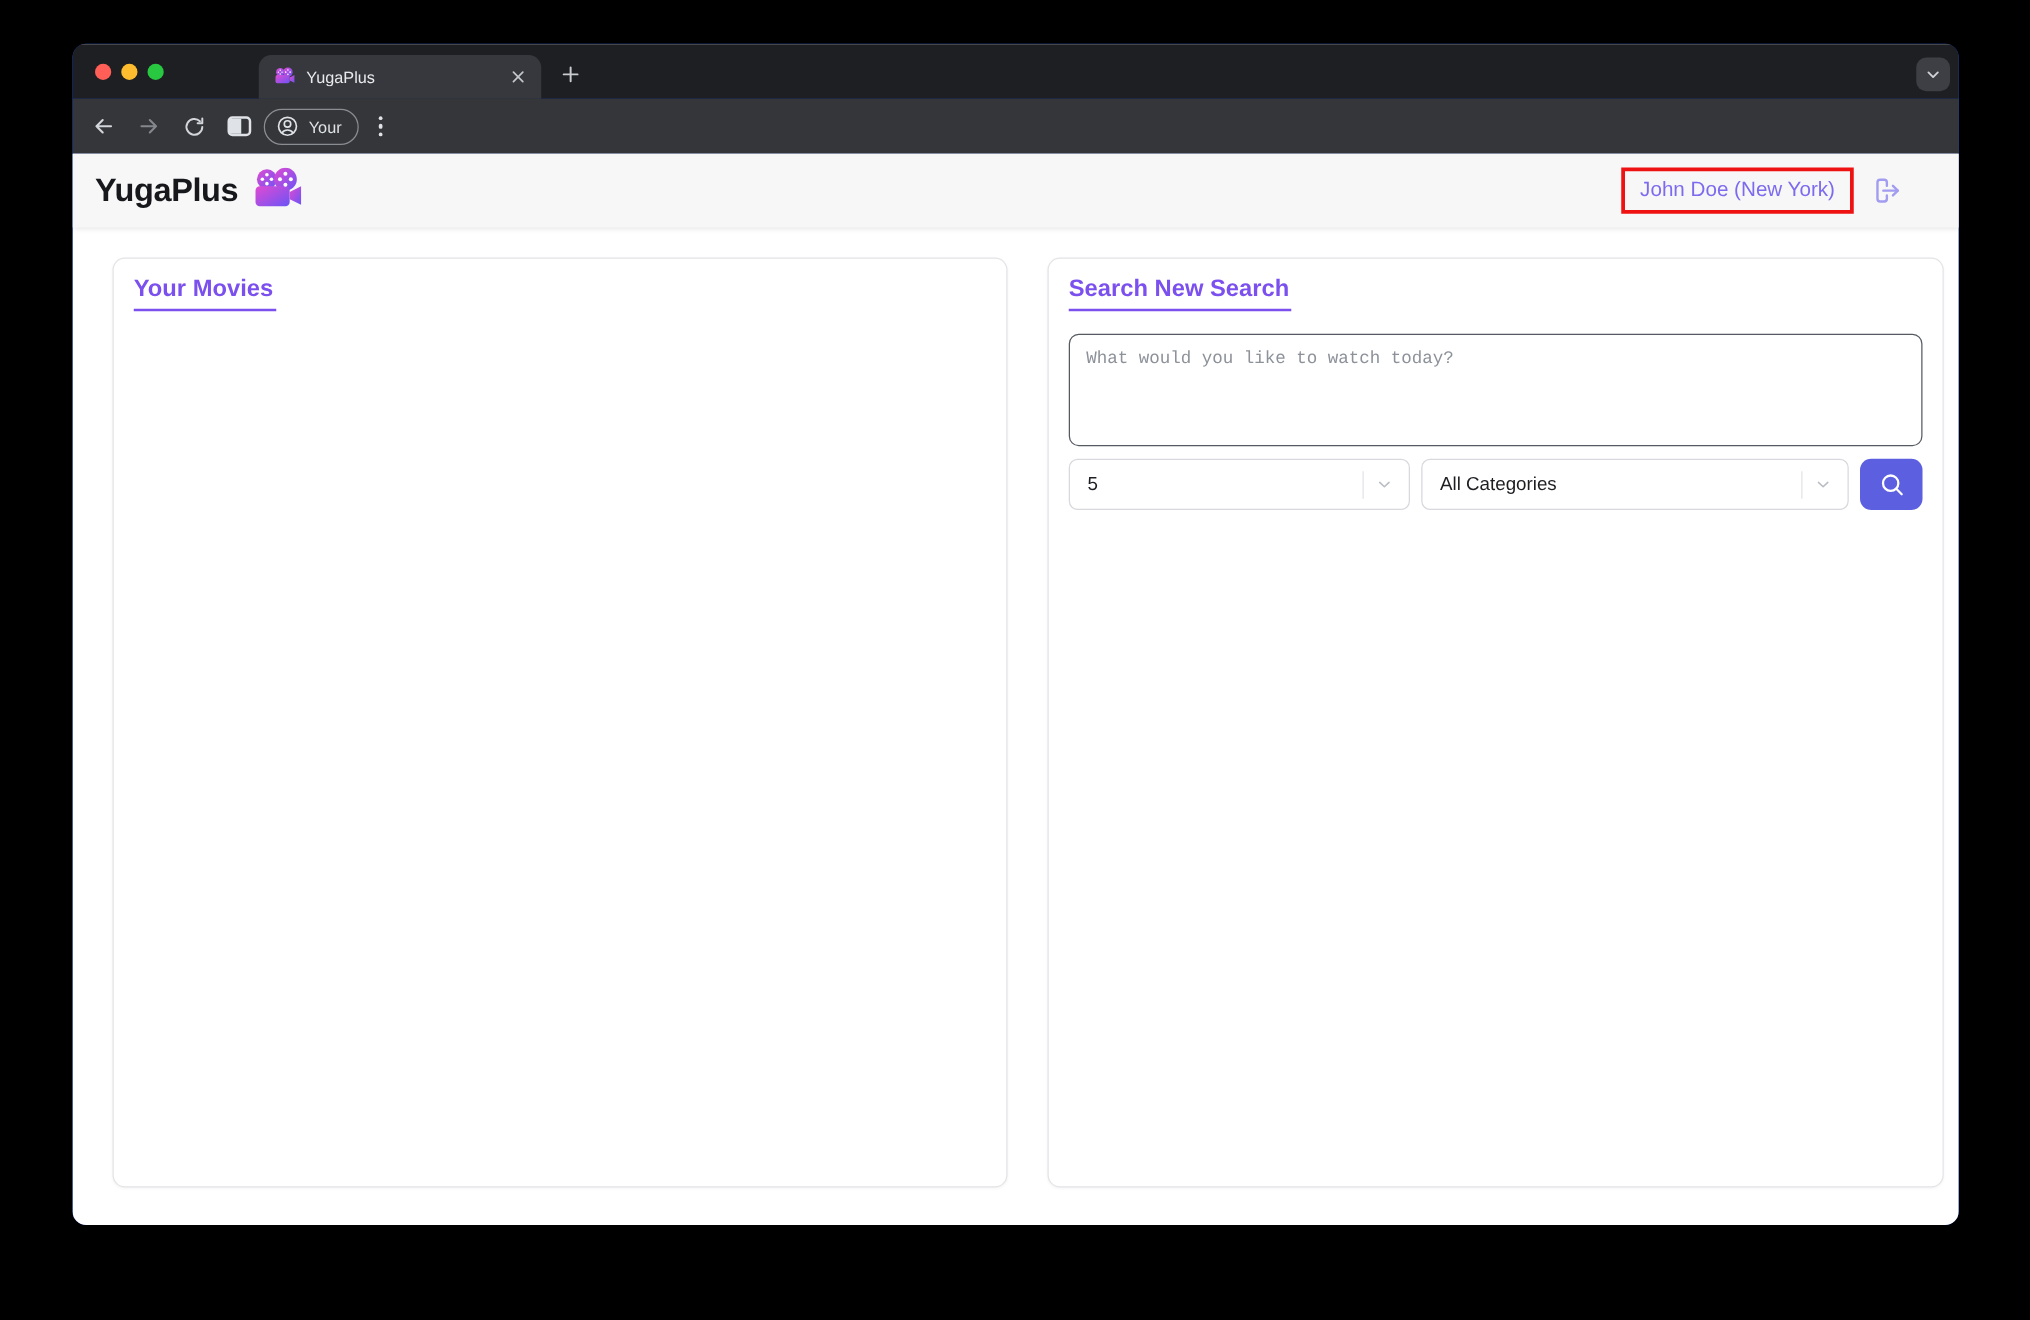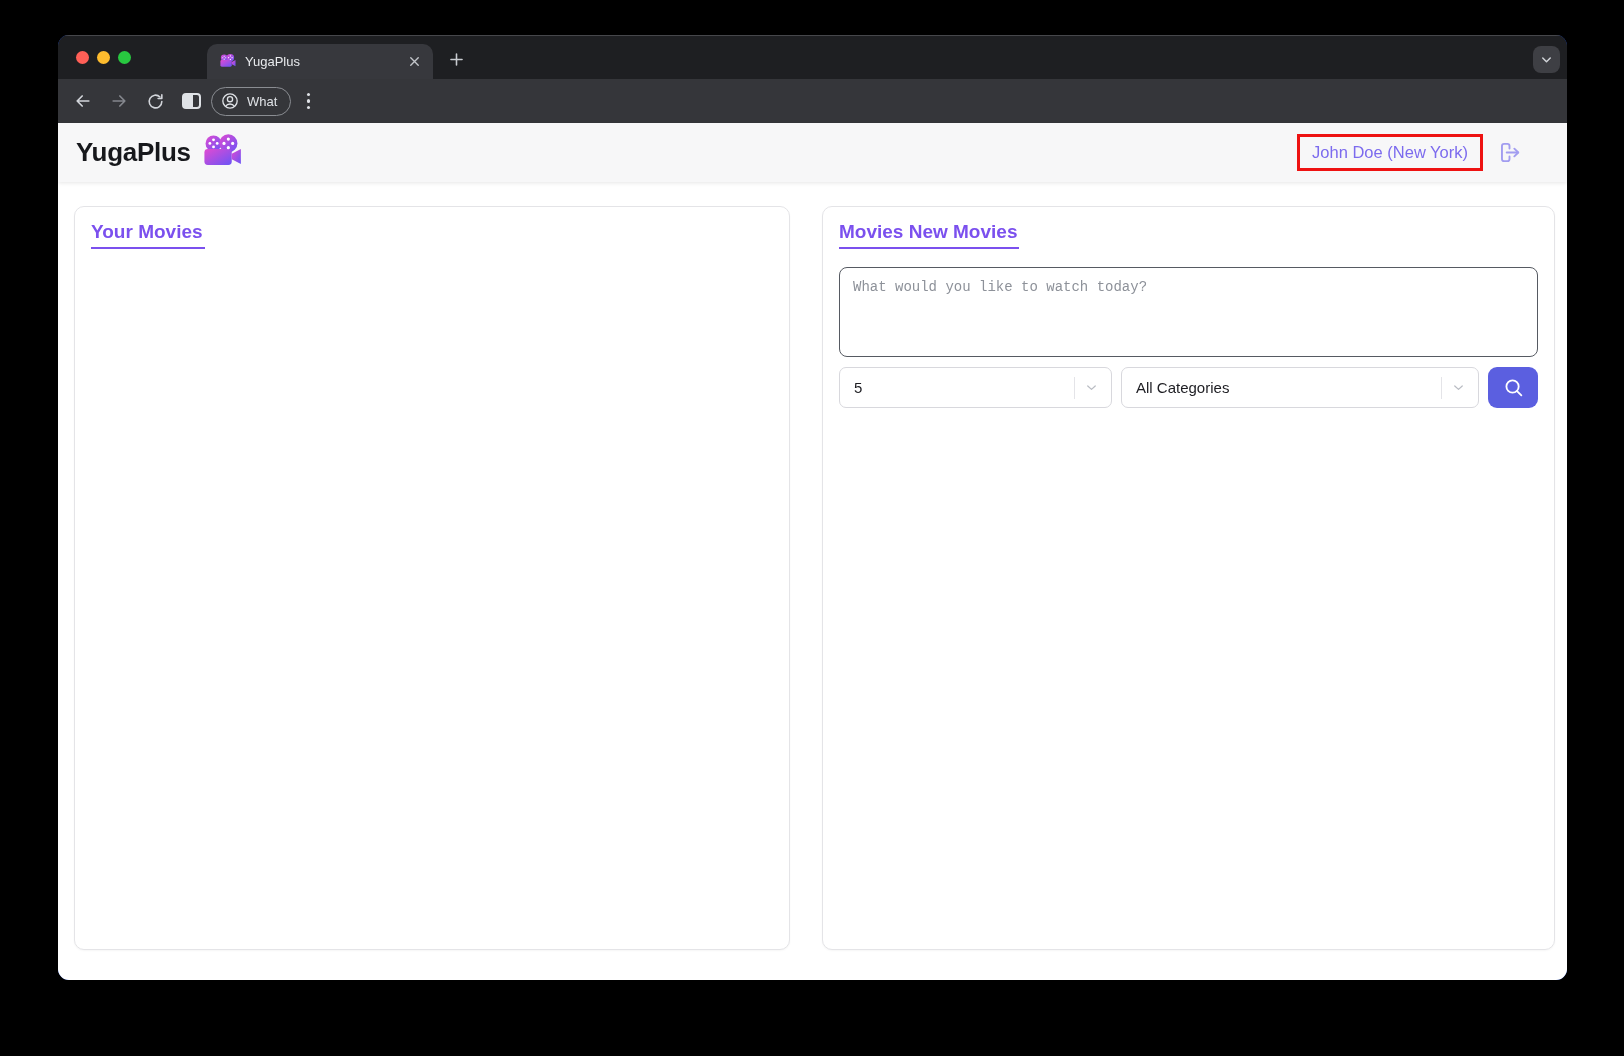--- a/index.html
+++ b/index.html
@@ -49,21 +49,21 @@
   .page-header { height:59px; flex:none; background:#f7f7f8; display:flex; align-items:center;
                  justify-content:space-between; padding:0 44px 0 18px;
                  box-shadow:0 1px 4px rgba(0,0,0,.10); position:relative; z-index:2; }
   .brand { display:flex; align-items:center; gap:10px; }
   .brand-name { font-size:26px; font-weight:800; color:#17181c; letter-spacing:-.3px; }
   .header-right { display:flex; align-items:center; gap:13px;padding-left:48px; }
   .highlight-box { border:3px solid #ee1212; padding:6px 12px; }
   .user-link { color:#7c6bee; font-size:16.5px; cursor:pointer; white-space:nowrap; }
   .logout-btn { display:inline-flex; cursor:pointer; }
 
-  .content { flex:1; display:grid; grid-template-columns:716px 1fr; gap:32px; padding:24px 12px 0 16px; }
+  .content { flex:1; display:grid; grid-template-columns:716px 1fr; gap:32px; padding:24px 12px 0 32px; }
   .panel { background:#fff; border:1px solid #e4e4e7; border-radius:10px; height:744px;
            padding:14px 16px; box-shadow:0 1px 2px rgba(0,0,0,.04); }
   .panel-title { display:inline-block; font-size:19px; font-weight:bold; color:#7b50ee;
                  padding:0 2px 4px 0; border-bottom:2px solid #7b50ee; }
 
   .search-area { margin-top:18px; }
   .query-input { width:100%; height:90px; border:1px solid #565a62; border-radius:8px; resize:none;
                  padding:11px 13px; font-family:"Liberation Mono","DejaVu Sans Mono",monospace;
                  font-size:14px; color:#2b2e33; outline:none; display:block; }
   .query-input::placeholder { color:#8d9199; }
@@ -156,21 +156,21 @@
           <span class="fill"></span>
         </span>
       <div class="guest-pill">
         <span style="display:inline-flex;">
           <svg viewBox="0 0 24 24" width="20" height="20" fill="none" stroke="#dfe2e6" stroke-width="1.6">
             <circle cx="12" cy="12" r="8.6"></circle>
             <circle cx="12" cy="9.8" r="3.1"></circle>
             <path d="M6.6 18.4 a6.6 6.6 0 0 1 10.8 0"></path>
           </svg>
         </span>
-        <span>What</span>
+        <span>Your</span>
       </div>
       <span class="kebab">
           <i></i>
           <i></i>
           <i></i>
         </span>
     </div>
 
     <div class="page">
       <header class="page-header">
@@ -217,21 +217,21 @@
         </div>
       </header>
 
       <main class="content">
 
         <section class="panel">
           <h2 class="panel-title">Your Movies</h2>
         </section>
 
         <section class="panel">
-          <h2 class="panel-title">Movies New Movies</h2>
+          <h2 class="panel-title">Search New Search</h2>
           <div class="search-area">
             <textarea class="query-input" placeholder="What would you like to watch today?" style=""></textarea>
             <div class="controls">
               <div class="select select-rank">
                 <span class="val">5</span>
                 <span class="divider"></span>
                 <span style="display:inline-flex;">
                   <svg viewBox="0 0 24 24" width="15" height="15" fill="none" stroke="#b9bcc3" stroke-width="2" stroke-linecap="round" stroke-linejoin="round">
                     <path d="M6 9.5 L12 15 L18 9.5"></path>
                   </svg>

